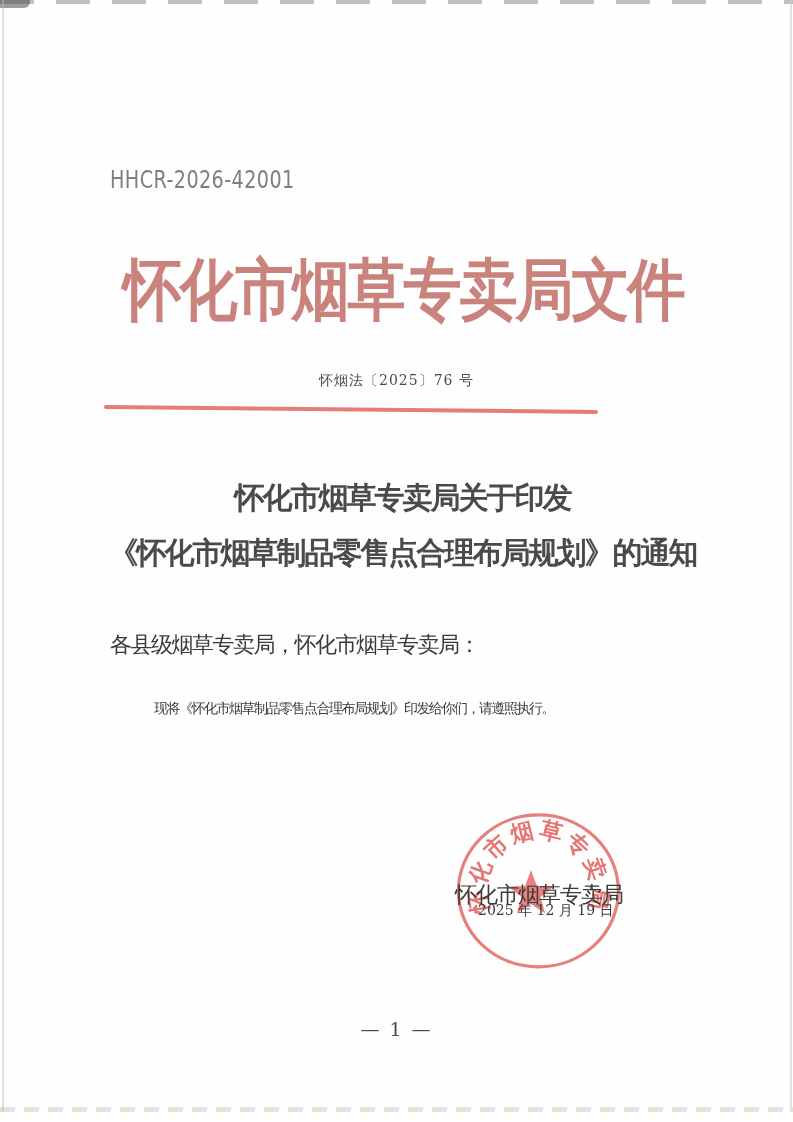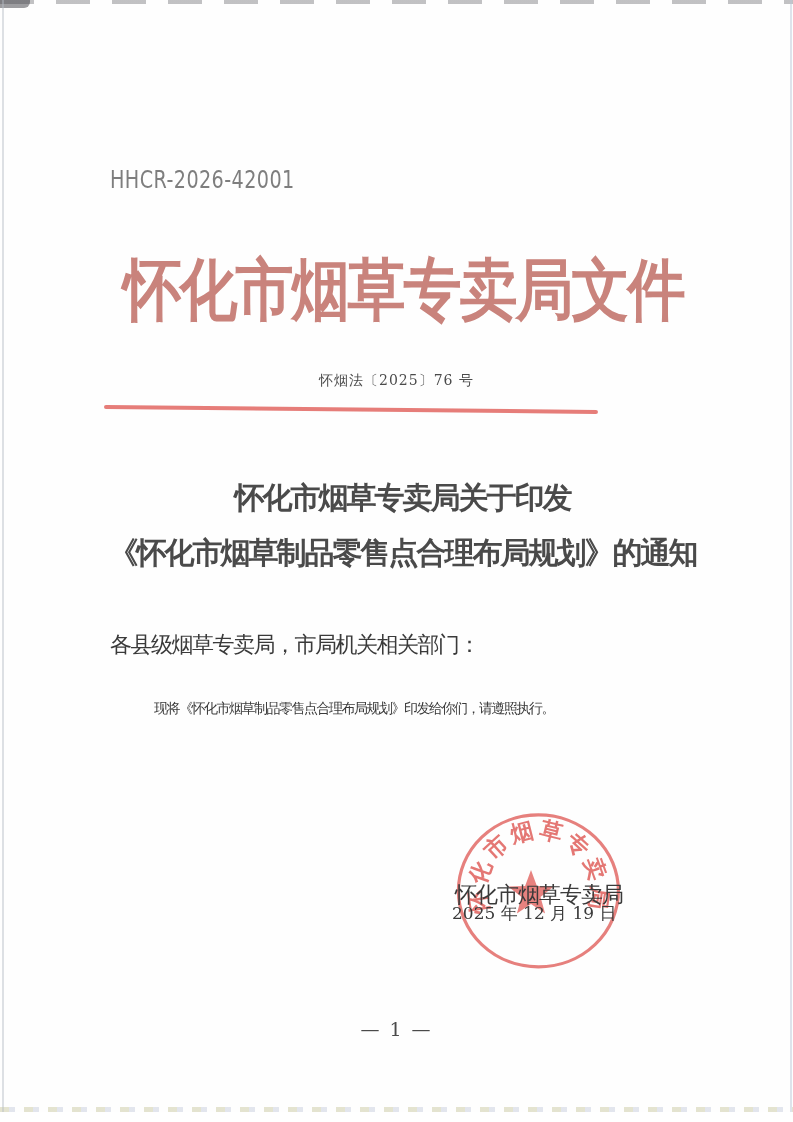--- a/index.html
+++ b/index.html
@@ -61,22 +61,22 @@
   .seal .ring{fill:none;stroke:var(--seal-red,#e0605c);stroke-width:3.2;opacity:.8;}
   .seal .star{fill:var(--seal-red,#e0605c);opacity:.78;}
   .seal .arc{fill:var(--seal-red,#e0605c);opacity:.85;
     font-family:"DejaVu Serif","Liberation Serif",serif;
     font-size:23px;font-weight:700;letter-spacing:3.5px;}
   .signature{
     position:absolute;left:455px;top:880px;z-index:3;
     font-size:22px;letter-spacing:-1px;color:var(--body-black,#3c3c3c);white-space:nowrap;
   }
   .sign-date{
-    position:absolute;left:452px;top:902px;z-index:3;
-    font-size:17px;letter-spacing:0;color:var(--body-black,#3c3c3c);white-space:nowrap;text-align:center;
+    position:absolute;left:478px;top:902px;z-index:3;
+    font-size:14px;letter-spacing:0;color:var(--body-black,#3c3c3c);white-space:nowrap;text-align:center;
   }
   .page-number{
     position:absolute;left:0;top:1018px;width:793px;text-align:center;
     font-size:19px;letter-spacing:2px;color:var(--title-black,#4a4a4a);
   }
 </style>
 </head>
 <body>
 
 <div class="page">
@@ -88,21 +88,21 @@
 
   <h1 class="masthead">怀化市烟草专卖局文件</h1>
 
   <div class="doc-number">怀烟法〔2025〕76 号</div>
 
   <div class="red-rule"></div>
 
   <div class="title-line title-line1">怀化市烟草专卖局关于印发</div>
   <div class="title-line title-line2">《怀化市烟草制品零售点合理布局规划》的通知</div>
 
-  <div class="salutation">各县级烟草专卖局，市局机关相关部门：</div>
+  <div class="salutation">各县级烟草专卖局，怀化市烟草专卖局：</div>
 
   <div class="body-para">现将《怀化市烟草制品零售点合理布局规划》印发给你们，请遵照执行。</div>
 
   <svg class="seal" viewBox="0 0 166 158" aria-hidden="true">
     <g filter="url(#soften)">
       <defs>
         <filter id="soften" x="-10%" y="-10%" width="120%" height="120%">
           <feGaussianBlur stdDeviation="0.6"></feGaussianBlur>
         </filter>
         <path id="sealArc" d="M 34.4 101.2 A 53 53 0 1 1 130.4 101.2" fill="none"></path>

